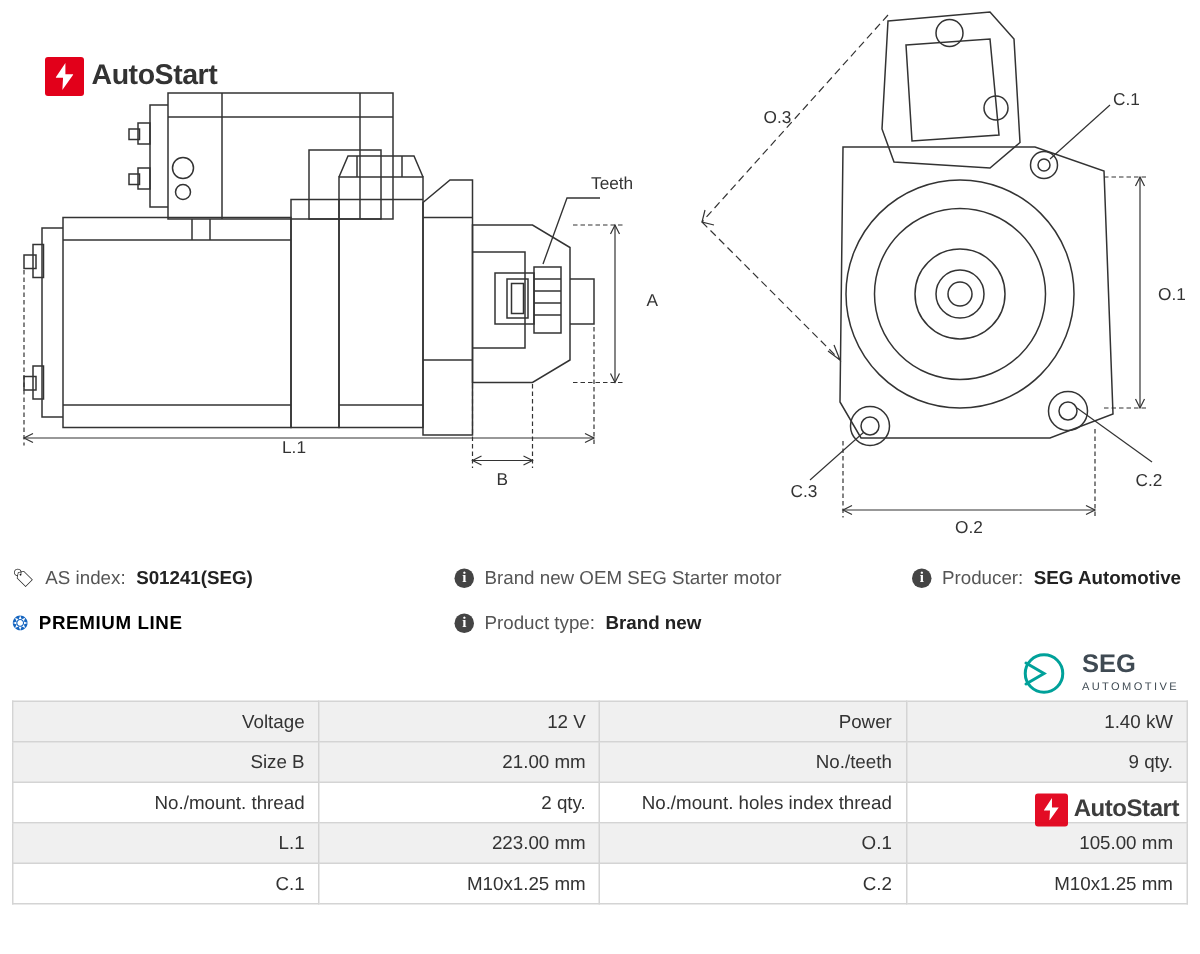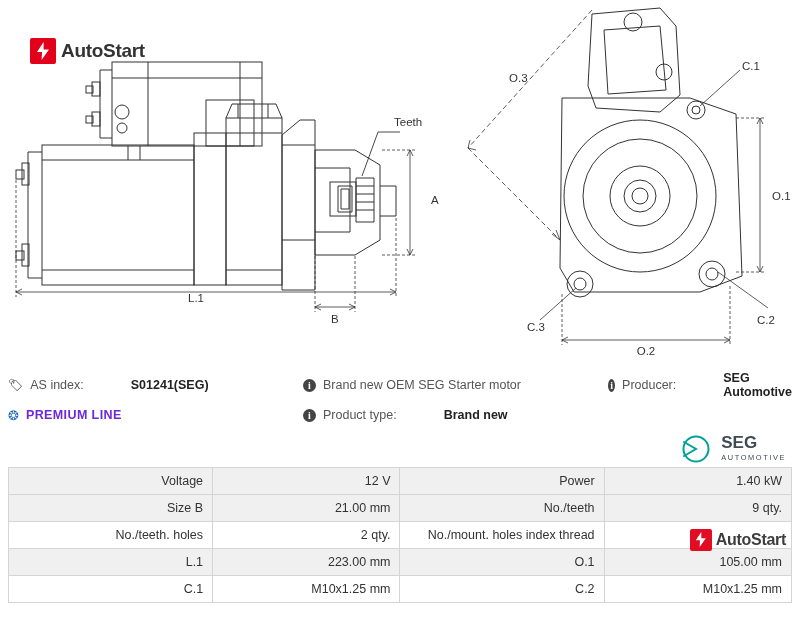--- a/index.html
+++ b/index.html
@@ -57,36 +57,36 @@
   .col-2 { width: 305px; }
   .col-3 { width: 184px; }
   .info-row {
     display: flex; align-items: center;
     gap: 7px;
     height: 30px;
     font-size: 12.5px;
     color: #444444;
   }
   .info-row .label { color: #555555; }
-  .info-row .value { font-weight: bold; color: #222222; margin-left: 40px; }
+  .info-row .value { font-weight: bold; color: #222222; }
   .tag-icon { color: #1a1a1a; font-size: 12px; }
   .info-icon {
     display: inline-block;
     width: 13px; height: 13px;
     border-radius: 50%;
     background: #444444;
     color: #ffffff;
     font-size: 10px;
     font-weight: bold;
     line-height: 13px;
     text-align: center;
     font-family: "Liberation Serif", serif;
   }
   .premium {
-    color: #6d28d9; font-weight: bold; font-size: 12.5px;
+    color: #000000; font-weight: bold; font-size: 12.5px;
     letter-spacing: 0.4px;
   }
   .premium-icon { color: #1565c0; font-size: 13px; }
 
   .seg-logo {
     position: absolute;
     right: 14px; top: 28px;
     display: flex; align-items: flex-start; gap: 7px; margin-top: 44px;
   }
   .seg-mark { width: 34px; height: 30px; }
@@ -355,21 +355,21 @@
         <td class="c-label">Power</td>
         <td class="c-value">1.40 kW</td>
       </tr>
       <tr class="row-alt">
         <td class="c-label">Size B</td>
         <td class="c-value">21.00 mm</td>
         <td class="c-label">No./teeth</td>
         <td class="c-value">9 qty.</td>
       </tr>
       <tr class="row-plain">
-        <td class="c-label">No./teeth. holes</td>
+        <td class="c-label">No./mount. thread</td>
         <td class="c-value">2 qty.</td>
         <td class="c-label two-line">No./mount. holes index thread</td>
         <td class="c-value"></td>
       </tr>
       <tr class="row-alt">
         <td class="c-label">L.1</td>
         <td class="c-value">223.00 mm</td>
         <td class="c-label">O.1</td>
         <td class="c-value">105.00 mm</td>
       </tr>

